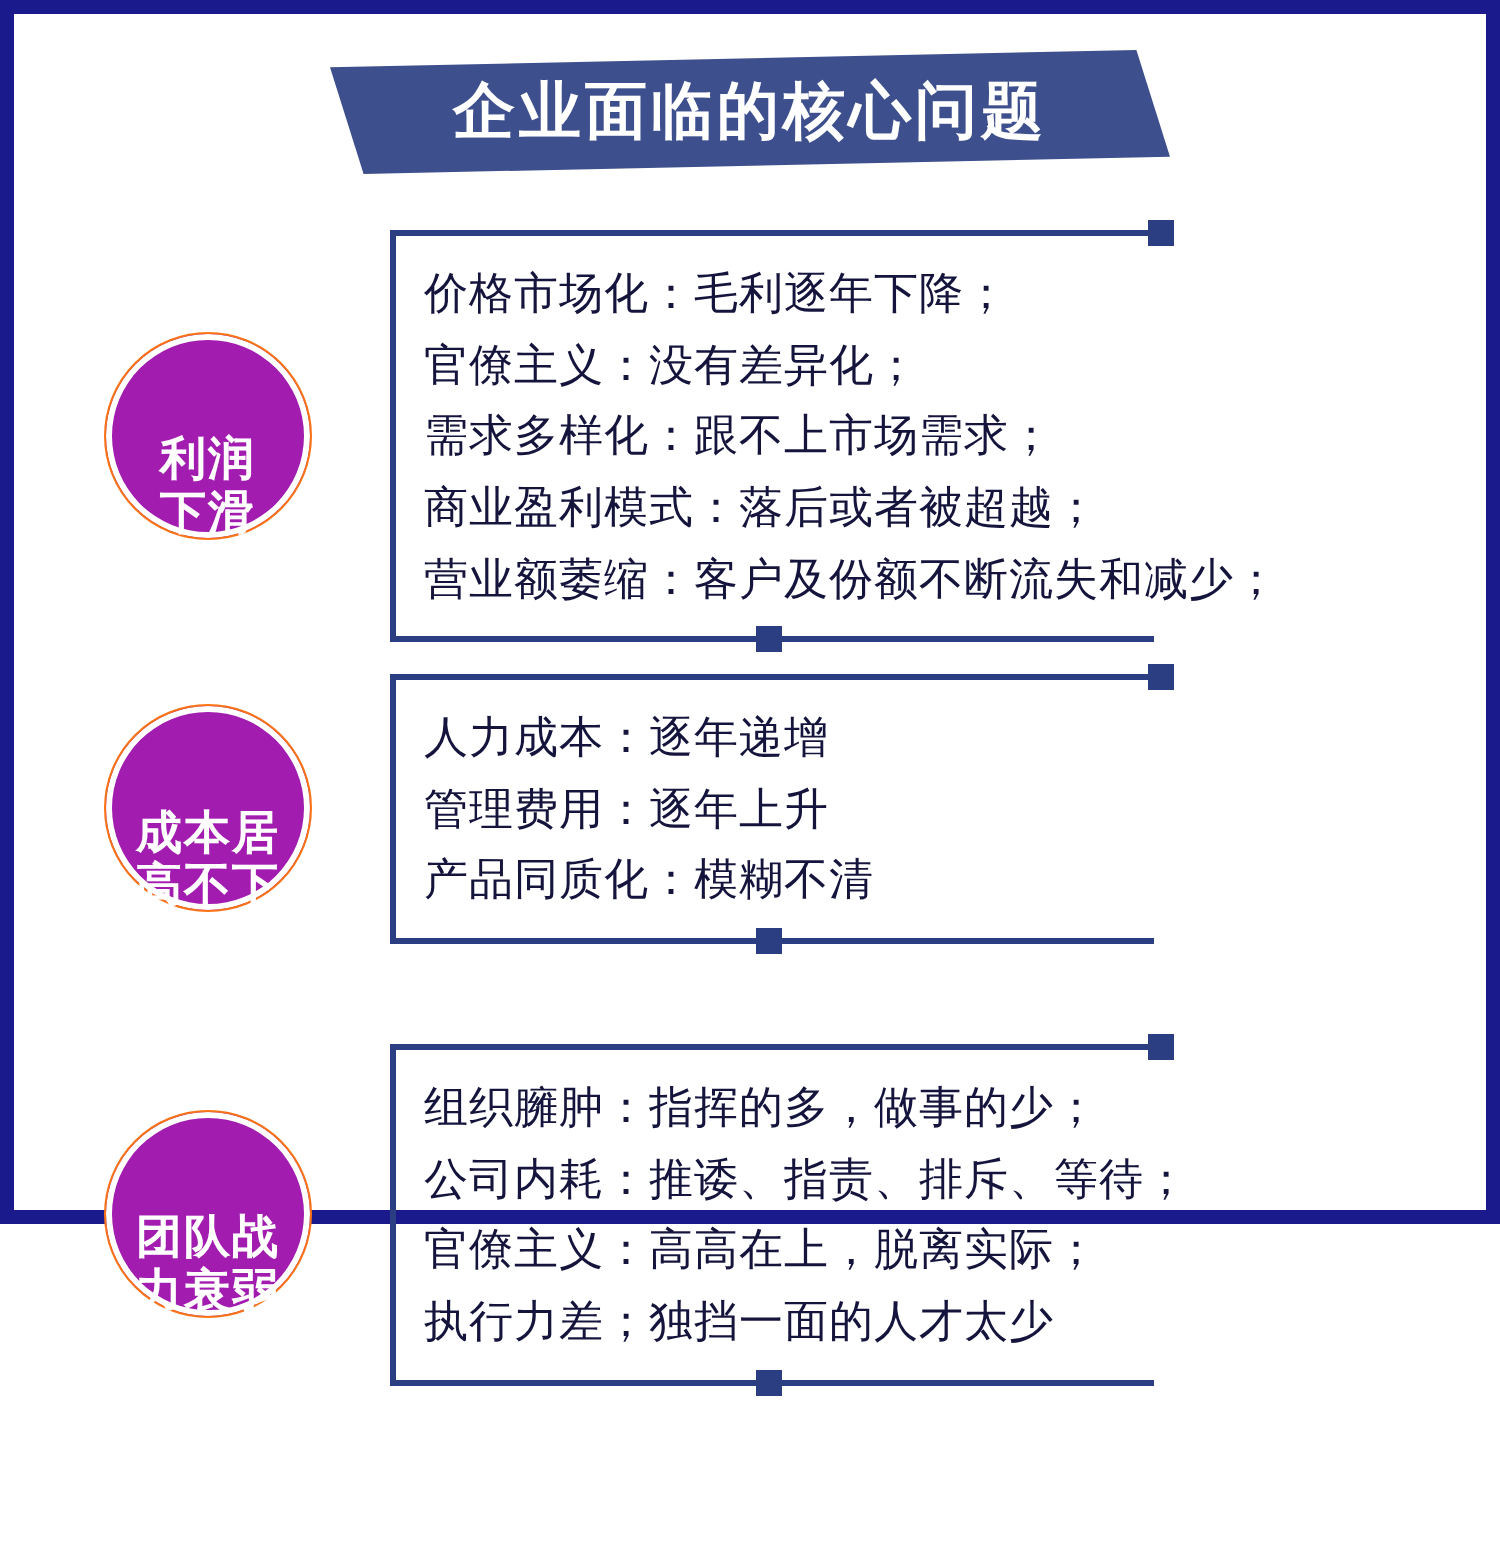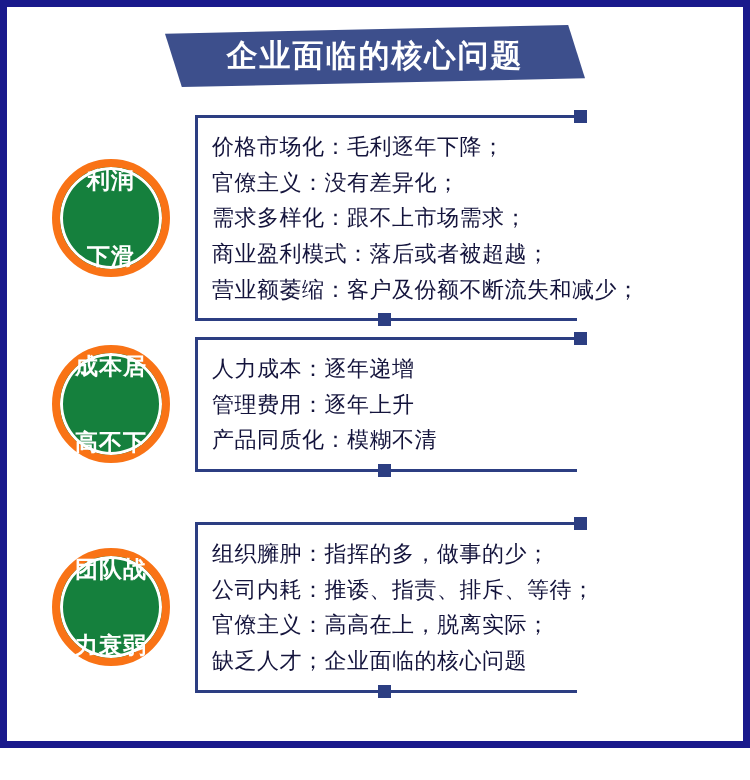--- a/index.html
+++ b/index.html
@@ -9,21 +9,21 @@
   body {
     width: 750px;
     height: 780px;
     background: #ffffff;
     font-family: "Liberation Sans", sans-serif;
     overflow: hidden;
   }
   .page {
     position: relative;
     width: 750px;
-    height: 748px;
+    height: 612px;
     box-sizing: border-box;
     background: #ffffff;
     border: 7px solid #1a1a8c;
   }
   
   .banner-wrap {
     position: absolute;
     top: 18px;
     left: 50%;
     transform: translateX(-50%);
@@ -59,27 +59,27 @@
   .group-3 { top: 515px; }
 
   .badge {
     position: absolute;
     left: 5px;
     top: 50%;
     transform: translateY(-50%);
     width: 102px;
     height: 102px;
     border-radius: 50%;
-    background: #15803d;
-    border: 8px solid #f97316;
+    background: #a21caf;
+    border: 1px solid #f97316;
     box-shadow: 0 0 0 3px #ffffff inset;
     display: flex;
     flex-direction: column;
     align-items: center;
-    justify-content: space-between;
+    justify-content: flex-end;
     color: #ffffff;
     font-size: 23px;
     font-weight: bold;
     line-height: 1.15;
     letter-spacing: 1px;
     z-index: 3;
   }
   .badge span { display: block; }
 
   .panel {
@@ -172,18 +172,18 @@
       <span>团队战</span>
       <span>力衰弱</span>
     </div>
     <div class="panel">
       <div class="sq top"></div>
       <div class="sq bottom"></div>
       <ul class="lines">
         <li>组织臃肿：指挥的多，做事的少；</li>
         <li>公司内耗：推诿、指责、排斥、等待；</li>
         <li>官僚主义：高高在上，脱离实际；</li>
-        <li>缺乏人才；企业面临的核心问题</li>
+        <li>执行力差；独挡一面的人才太少</li>
       </ul>
     </div>
   </div>
 
 </div>
 
 </body></html>

